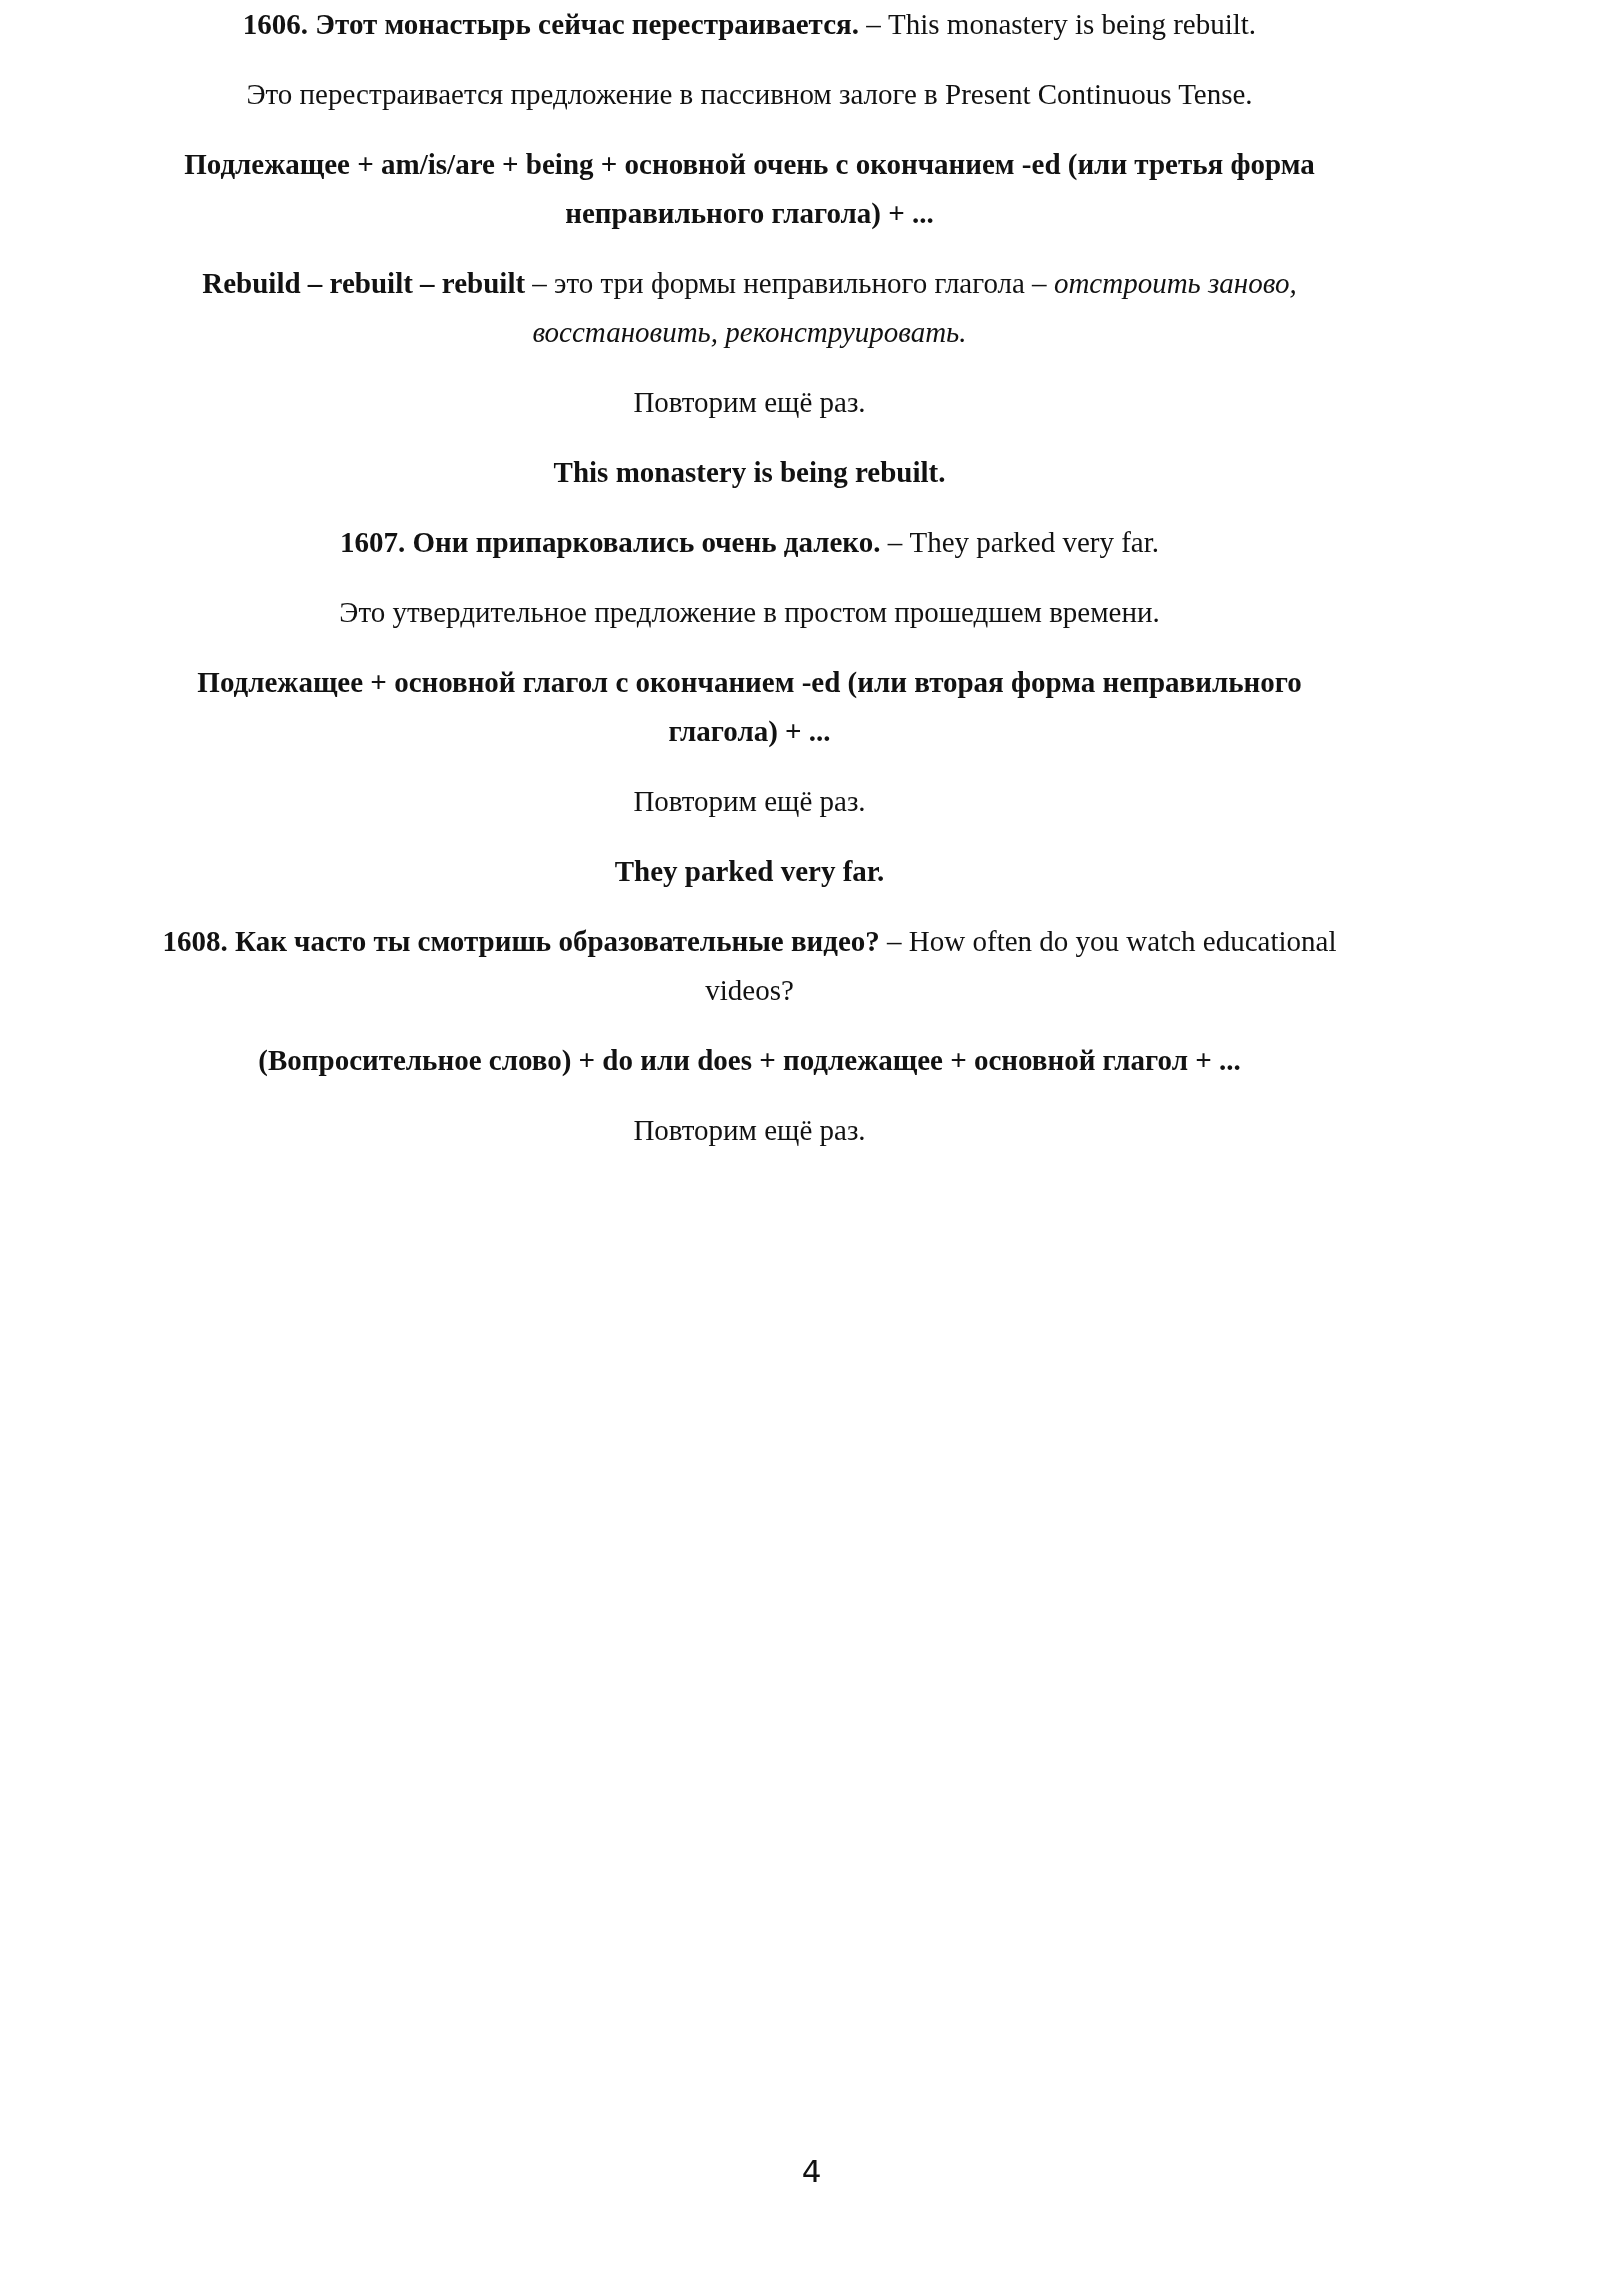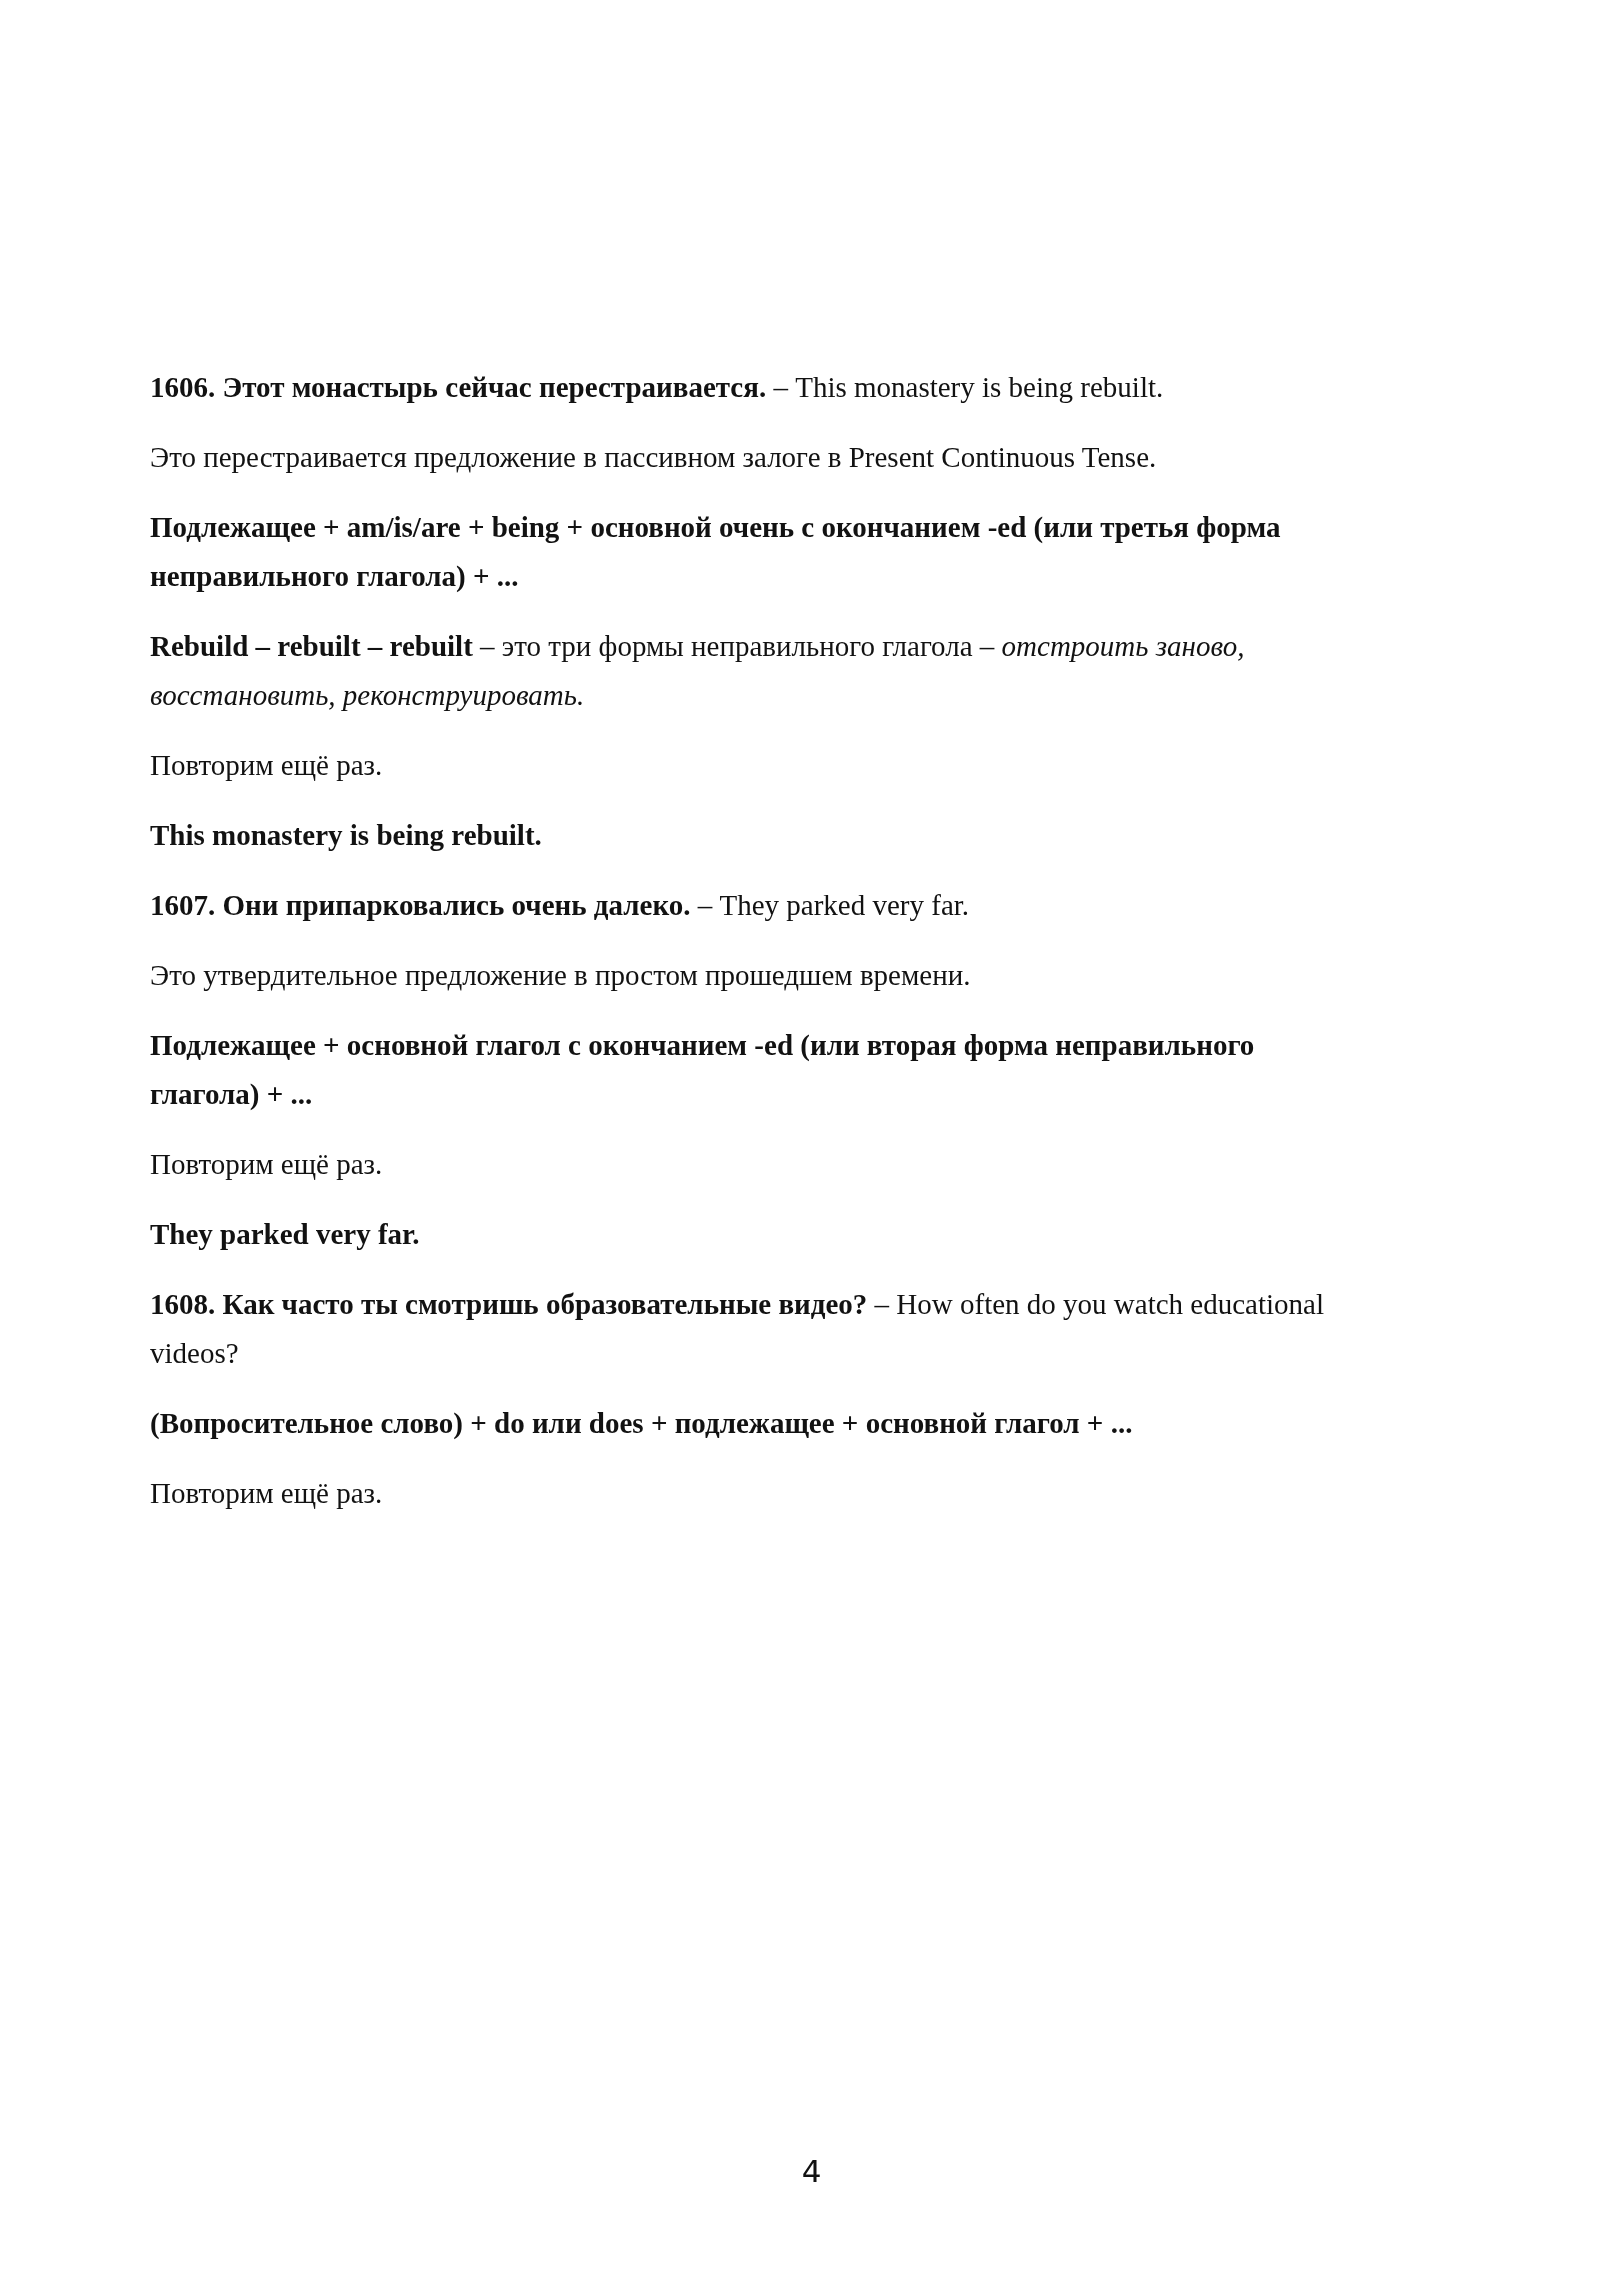--- a/index.html
+++ b/index.html
@@ -12,24 +12,23 @@
     width: 1623px;
     height: 2295px;
     font-family: "Liberation Serif", "DejaVu Serif", serif;
     color: #121212;
   }
   .text-block {
     position: absolute;
     left: 150px;
     top: 0;
     width: 1199px;
-    padding-top: 363px;
     font-size: 29px;
     line-height: 49px;
-    text-align: left;
+    text-align: center;
   }
   .para {
     margin: 0 0 21px 0;
   }
   .section-start {
     margin-top: 18px;
   }
   .b { font-weight: bold; }
   .it { font-style: italic; }
   .page-number {

